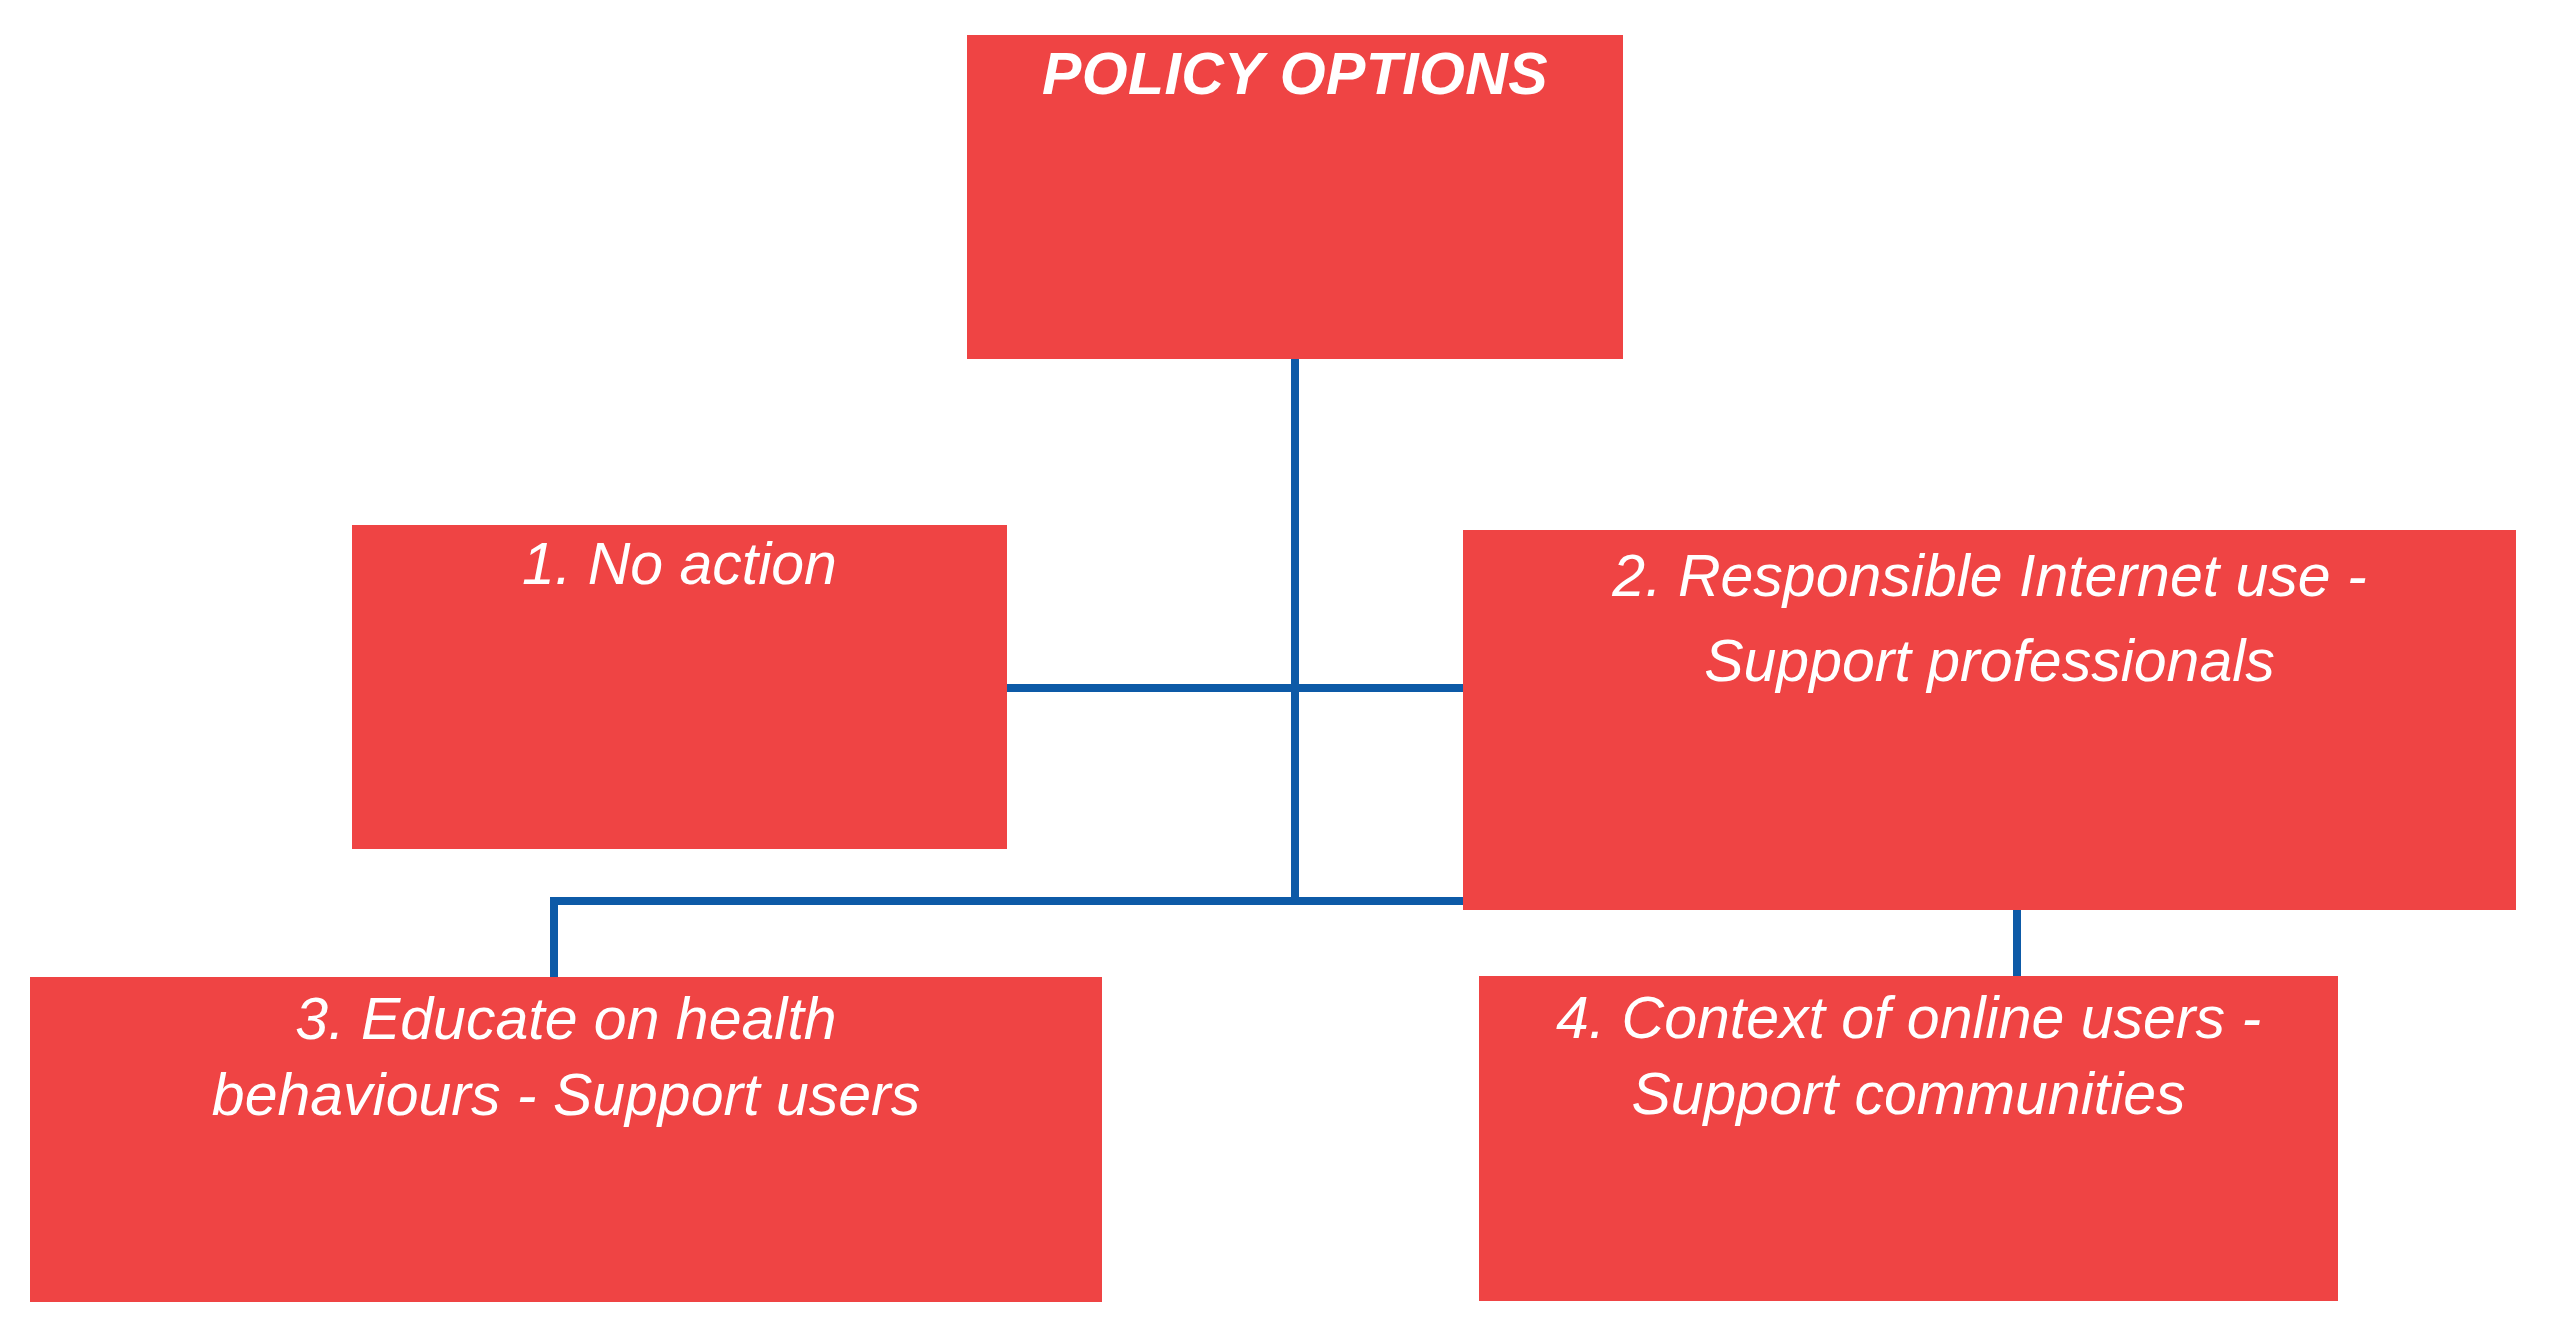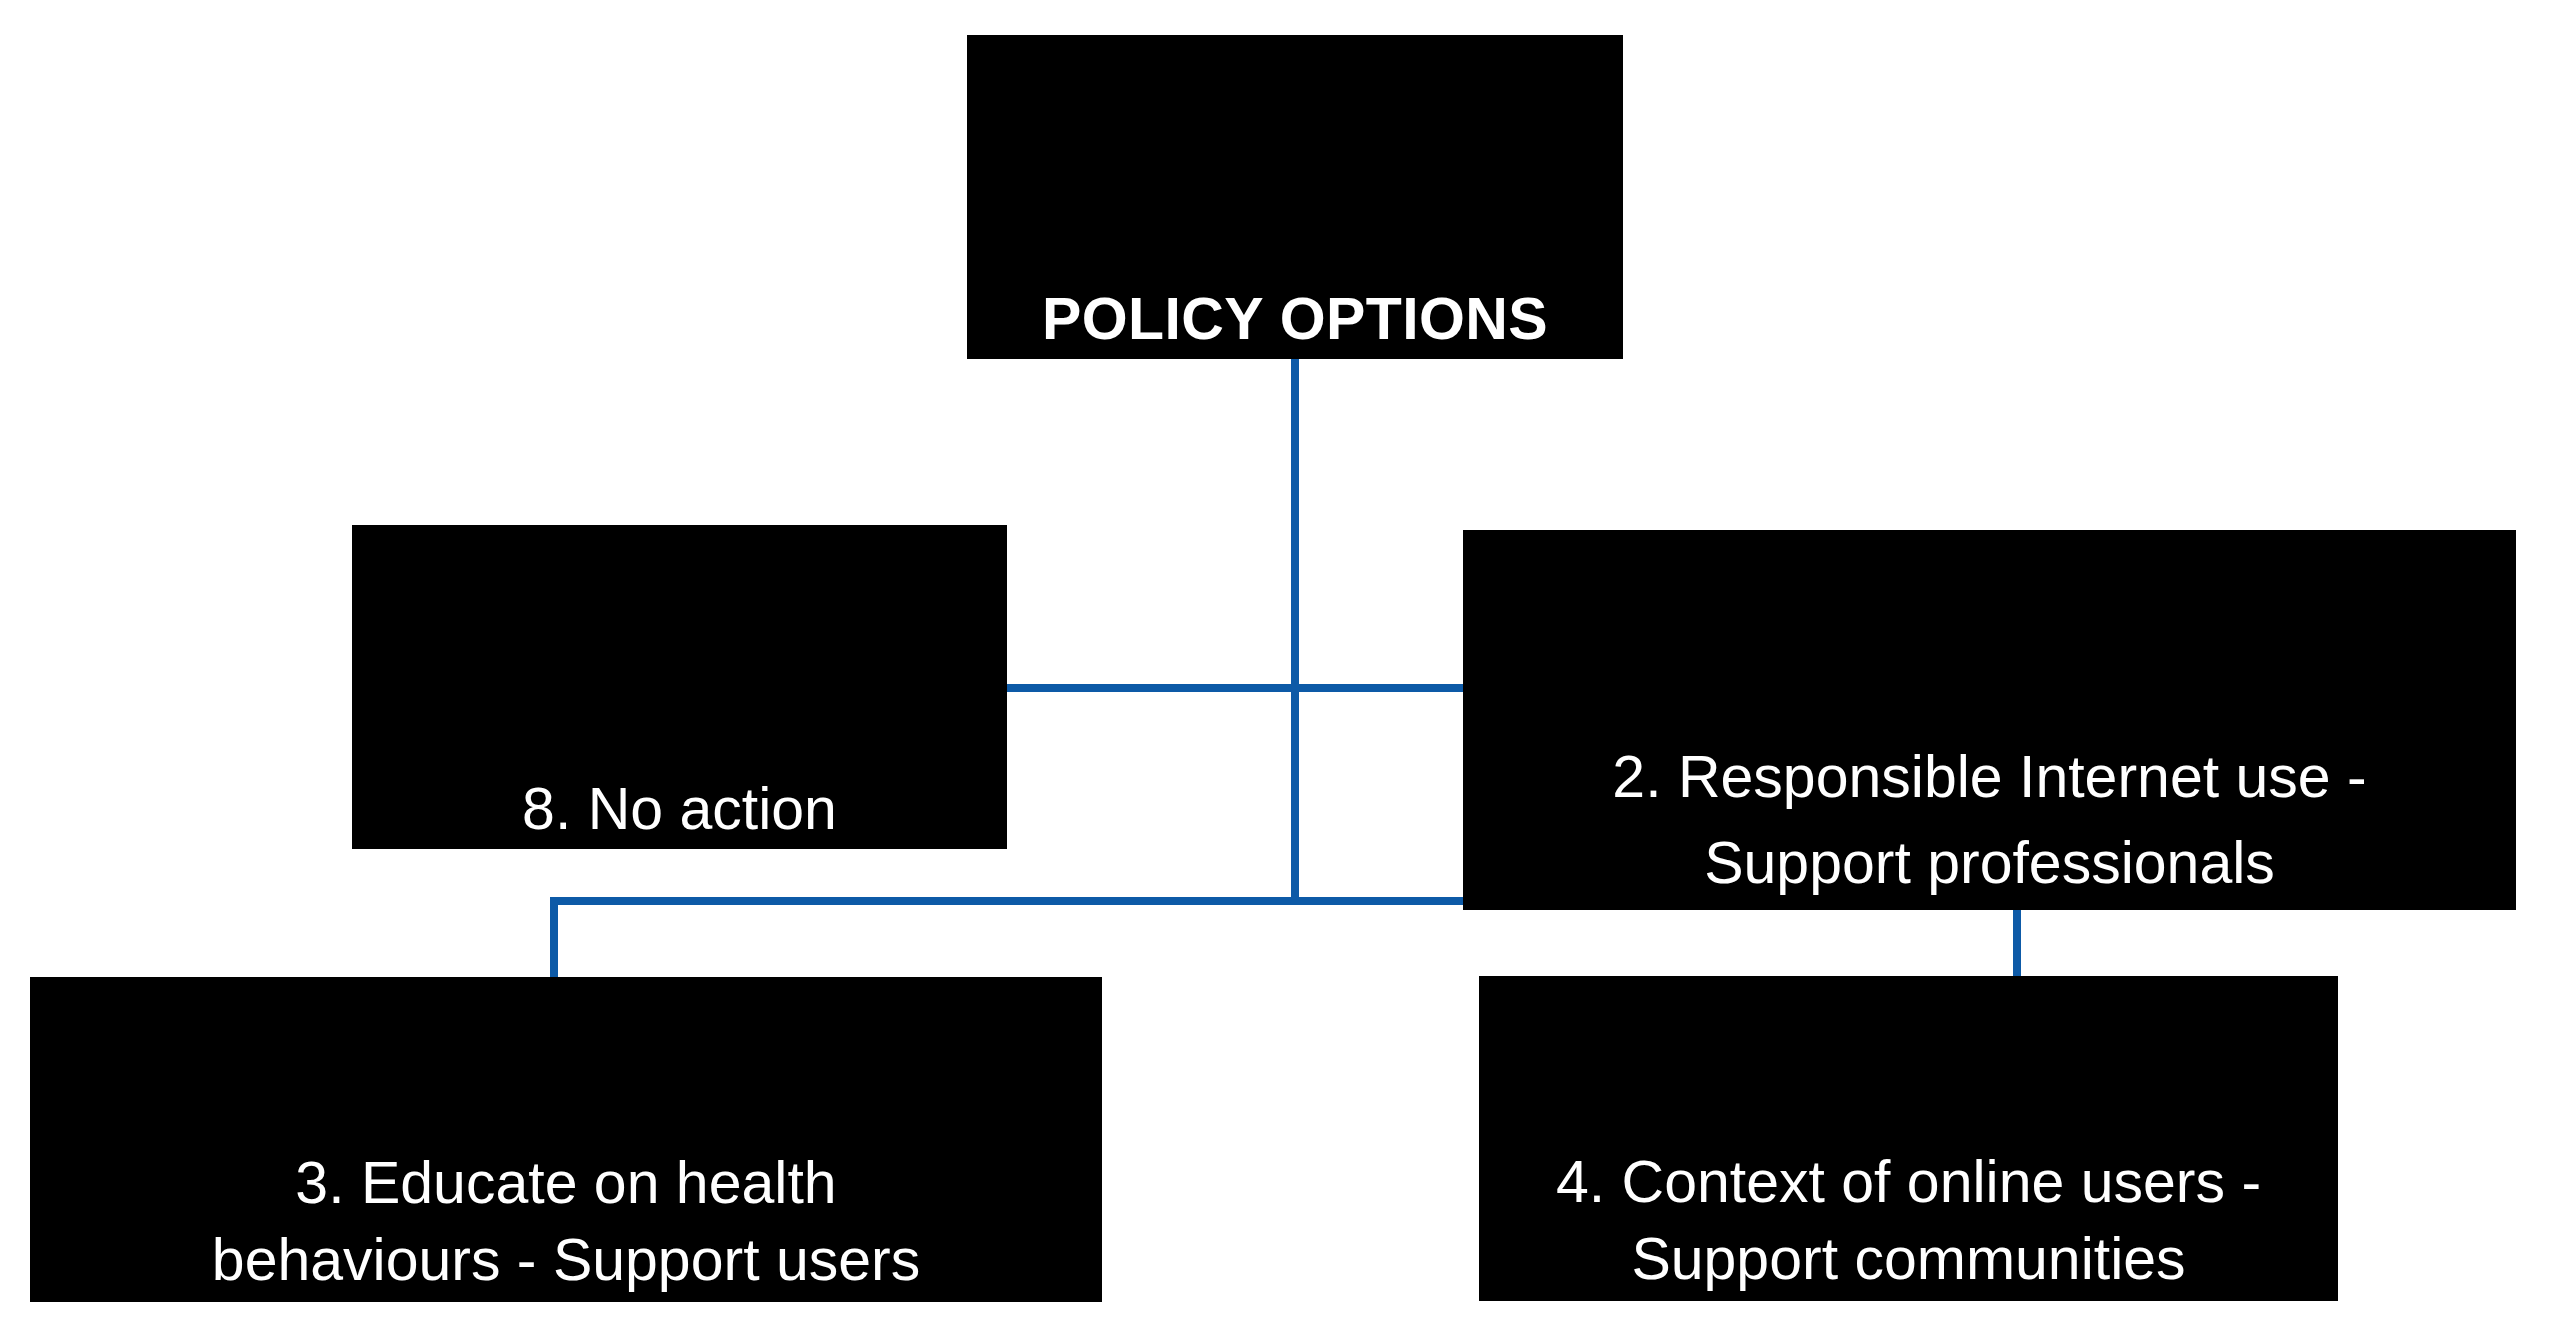--- a/index.html
+++ b/index.html
@@ -13,29 +13,30 @@
   }
   #diagram {
     position: relative;
     width: 2576px;
     height: 1336px;
     background: #ffffff;
     overflow: hidden;
   }
   .node {
     position: absolute;
-    background: #000000;
+    background: #ef4444;
     display: flex;
-    align-items: flex-end;
+    align-items: flex-start;
     justify-content: center;
     box-sizing: border-box;
     color: #ffffff;
     text-align: center;
     line-height: 1.22;
     padding: 3.5px 8.7px;
+    font-style: italic;
   }
   .node .label {
     display: block;
     width: 100%;
     white-space: pre-line;
   }
 
   
   #node-root {
     left: 967px;
@@ -140,21 +141,21 @@
   <div class="connector" id="conn-mid-right"></div>
   <div class="connector" id="conn-lower-bar"></div>
   <div class="connector" id="conn-lower-left-drop"></div>
   <div class="connector" id="conn-lower-right-drop"></div>
 
   <div class="node" id="node-root">
     <span class="label">POLICY OPTIONS</span>
   </div>
 
   <div class="node" id="node-opt1">
-    <span class="label">8. No action</span>
+    <span class="label">1. No action</span>
   </div>
 
   <div class="node" id="node-opt2">
     <span class="label">2. Responsible Internet use -
 Support professionals</span>
   </div>
 
   <div class="node" id="node-opt3">
     <span class="label">3. Educate on health
 behaviours - Support users</span>

